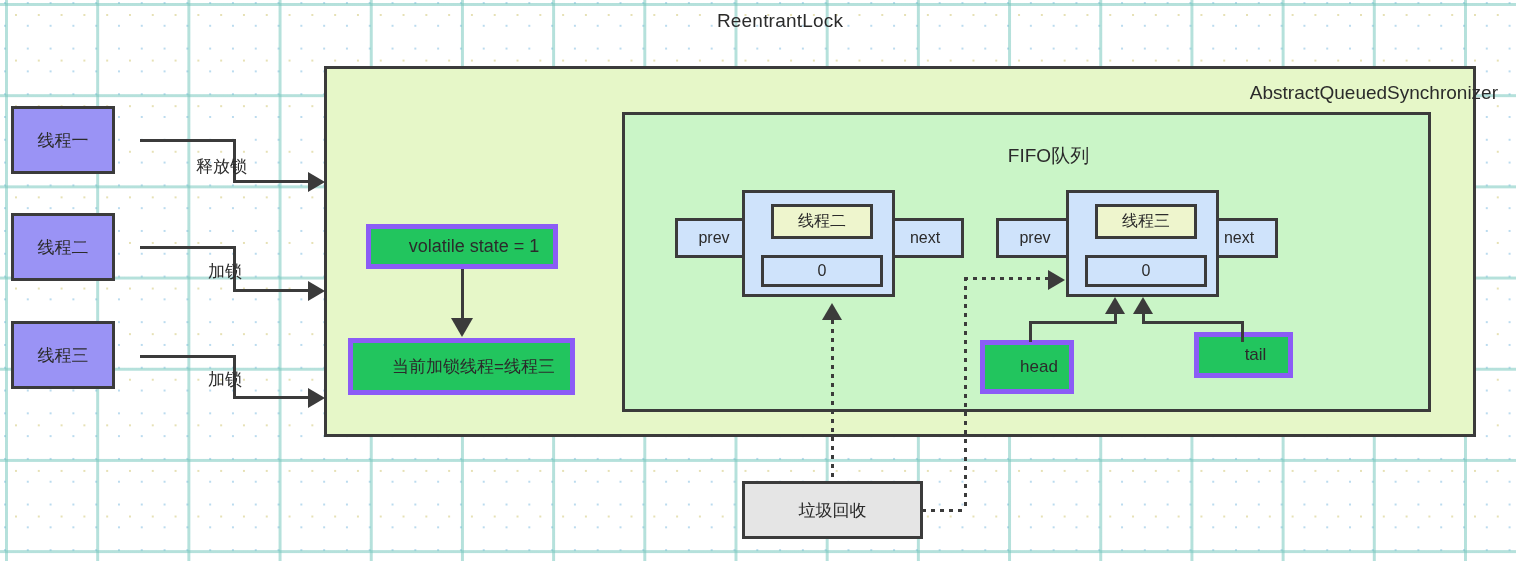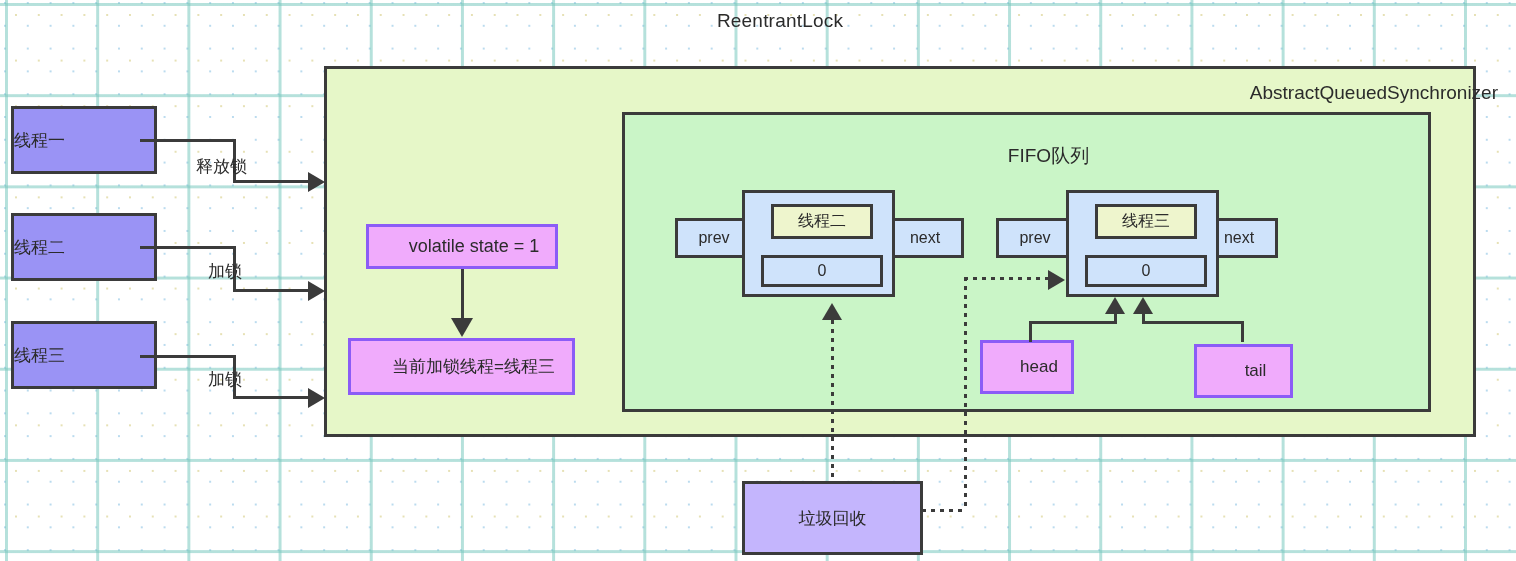--- a/index.html
+++ b/index.html
@@ -46,36 +46,36 @@
   }
   .title-aqs{
     left:324px;top:82px;width:1152px;text-align:right;font-size:19px;
   }
   .title-fifo{
     left:622px;top:143px;width:809px;text-align:center;font-size:19px;
   }
 
   
   .thread{
-    width:146px;height:68px;background:#9a93f5;border:3px solid #3b3b3b;
-    display:flex;align-items:center;justify-content:flex-start;font-size:17px;
+    width:104px;height:68px;background:#9a93f5;border:3px solid #3b3b3b;
+    display:flex;align-items:center;justify-content:center;font-size:17px;
   }
   .t1{left:11px;top:106px;}
   .t2{left:11px;top:213px;}
   .t3{left:11px;top:321px;}
 
   
   .blue{
-    background:#f0abfc;border:3px solid #8b5cf6;
+    background:#22c55e;border:5px solid #8b5cf6;
     display:flex;align-items:center;justify-content:center;font-size:17px;padding-left:24px;
   }
   .state-box{left:366px;top:224px;width:192px;height:45px;font-size:18px;}
   .owner-box{left:348px;top:338px;width:227px;height:57px;font-size:17px;}
   .head-box{left:980px;top:340px;width:94px;height:54px;}
-  .tail-box{left:1194px;top:344px;width:99px;height:54px;}
+  .tail-box{left:1194px;top:332px;width:99px;height:46px;}
 
   
   .qnode{
     background:#cfe3fb;border:3px solid #3b3b3b;
     width:153px;height:107px;
   }
   .qn1{left:742px;top:190px;}
   .qn2{left:1066px;top:190px;}
   .qnode .thread-cell{
     position:absolute;left:26px;top:11px;width:102px;height:35px;
@@ -94,22 +94,22 @@
     width:78px;height:40px;display:flex;align-items:center;justify-content:center;
     font-size:16px;box-sizing:border-box;
   }
   .prev1{left:675px;top:218px;}
   .next1{left:886px;top:218px;}
   .prev2{left:996px;top:218px;}
   .next2{left:1200px;top:218px;}
 
   
   .gc-box{
-    left:742px;top:481px;width:181px;height:74px;
-    background:#c4b5fd;border:3px solid #3b3b3b;
+    left:742px;top:481px;width:181px;height:58px;
+    background:#e5e5e5;border:3px solid #3b3b3b;
     display:flex;align-items:center;justify-content:center;font-size:17px;
   }
 
   
   .hl{position:absolute;height:3px;background:#3b3b3b;}
   .vl{position:absolute;width:3px;background:#3b3b3b;}
   .dotv{position:absolute;width:3px;
     background-image:linear-gradient(to bottom,#3b3b3b 0 4px,transparent 4px 9px);
     background-size:3px 9px;}
   .doth{position:absolute;height:3px;

